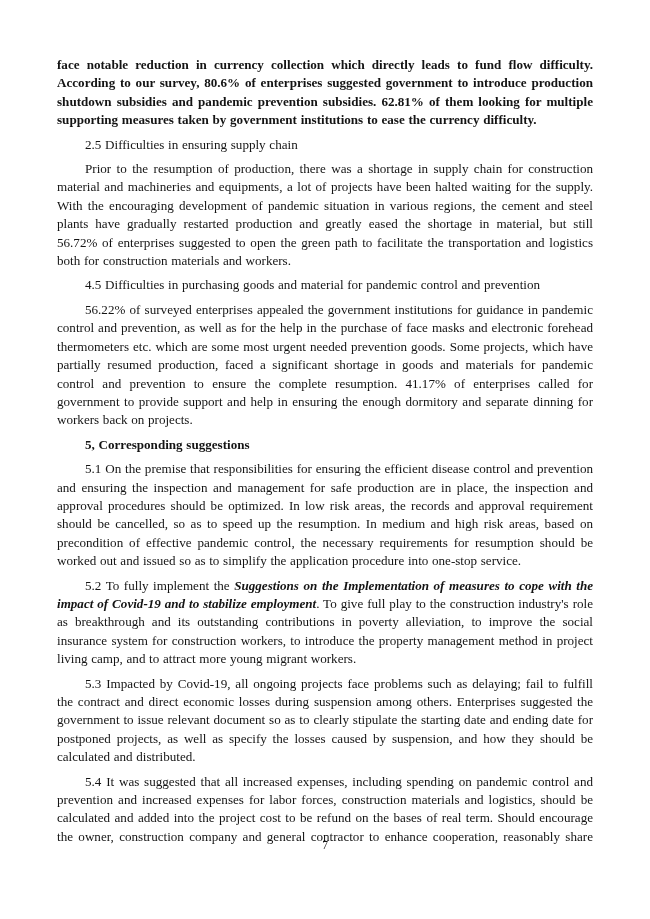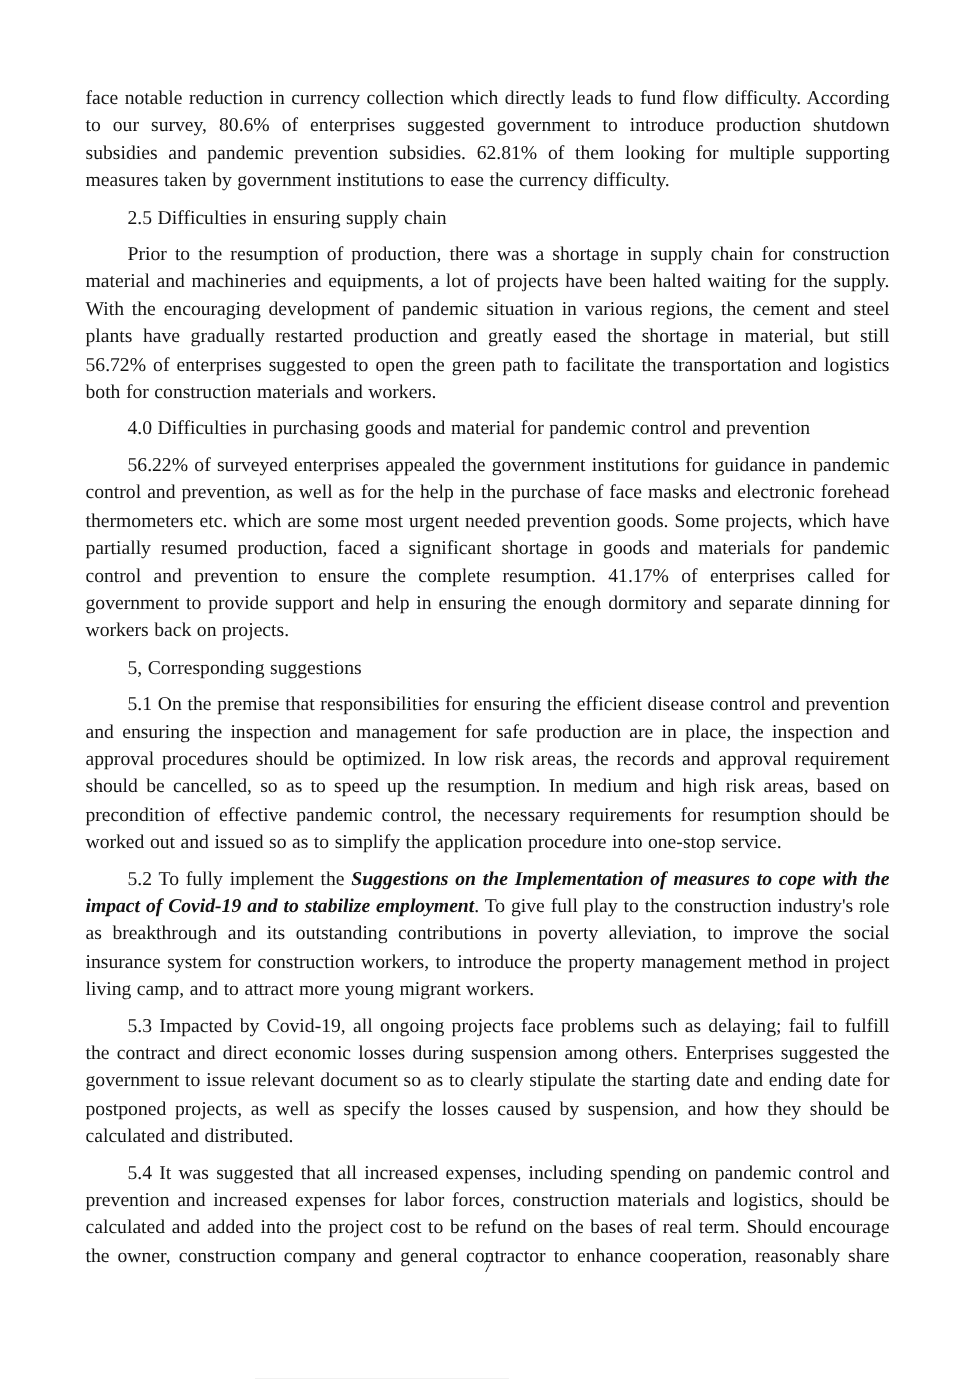--- a/index.html
+++ b/index.html
@@ -26,26 +26,27 @@
   .content p {
     margin: 0 0 6px 0;
     font-size: 13.1px;
     line-height: 18.4px;
     text-align: justify;
     text-indent: 28px;
     word-spacing: 0.4px;
   }
   .continuation {
     text-indent: 0 !important;
+    font-weight: bold;
   }
   .heading {
     font-weight: normal;
   }
   .heading-bold {
-    font-weight: normal;
+    font-weight: bold;
   }
   .title-ref {
     font-weight: bold;
     font-style: italic;
   }
   .justify-last {
     text-align-last: justify;
   }
   .page-number {
     position: absolute;
@@ -62,21 +63,21 @@
 
 <div class="page">
   <div class="content">
 
     <p class="continuation">face notable reduction in currency collection which directly leads to fund flow difficulty. According to our survey, 80.6% of enterprises suggested government to introduce production shutdown subsidies and pandemic prevention subsidies. 62.81% of them looking for multiple supporting measures taken by government institutions to ease the currency difficulty.</p>
 
     <p class="heading">2.5 Difficulties in ensuring supply chain</p>
 
     <p>Prior to the resumption of production, there was a shortage in supply chain for construction material and machineries and equipments, a lot of projects have been halted waiting for the supply. With the encouraging development of pandemic situation in various regions, the cement and steel plants have gradually restarted production and greatly eased the shortage in material, but still 56.72% of enterprises suggested to open the green path to facilitate the transportation and logistics both for construction materials and workers.</p>
 
-    <p class="heading">4.0 Difficulties in purchasing goods and material for pandemic control and prevention</p>
+    <p class="heading">4.5 Difficulties in purchasing goods and material for pandemic control and prevention</p>
 
     <p>56.22% of surveyed enterprises appealed the government institutions for guidance in pandemic control and prevention, as well as for the help in the purchase of face masks and electronic forehead thermometers etc. which are some most urgent needed prevention goods. Some projects, which have partially resumed production, faced a significant shortage in goods and materials for pandemic control and prevention to ensure the complete resumption. 41.17% of enterprises called for government to provide support and help in ensuring the enough dormitory and separate dinning for workers back on projects.</p>
 
     <p class="heading-bold">5, Corresponding suggestions</p>
 
     <p>5.1 On the premise that responsibilities for ensuring the efficient disease control and prevention and ensuring the inspection and management for safe production are in place, the inspection and approval procedures should be optimized. In low risk areas, the records and approval requirement should be cancelled, so as to speed up the resumption. In medium and high risk areas, based on precondition of effective pandemic control, the necessary requirements for resumption should be worked out and issued so as to simplify the application procedure into one-stop service.</p>
 
     <p><span>5.2 To fully implement the </span><span class="title-ref">Suggestions on the Implementation of measures to cope with the impact of Covid-19 and to stabilize employment</span><span>. To give full play to the construction industry's role as breakthrough and its outstanding contributions in poverty alleviation, to improve the social insurance system for construction workers, to introduce the property management method in project living camp, and to attract more young migrant workers.</span></p>
 
     <p>5.3 Impacted by Covid-19, all ongoing projects face problems such as delaying; fail to fulfill the contract and direct economic losses during suspension among others. Enterprises suggested the government to issue relevant document so as to clearly stipulate the starting date and ending date for postponed projects, as well as specify the losses caused by suspension, and how they should be calculated and distributed.</p>

